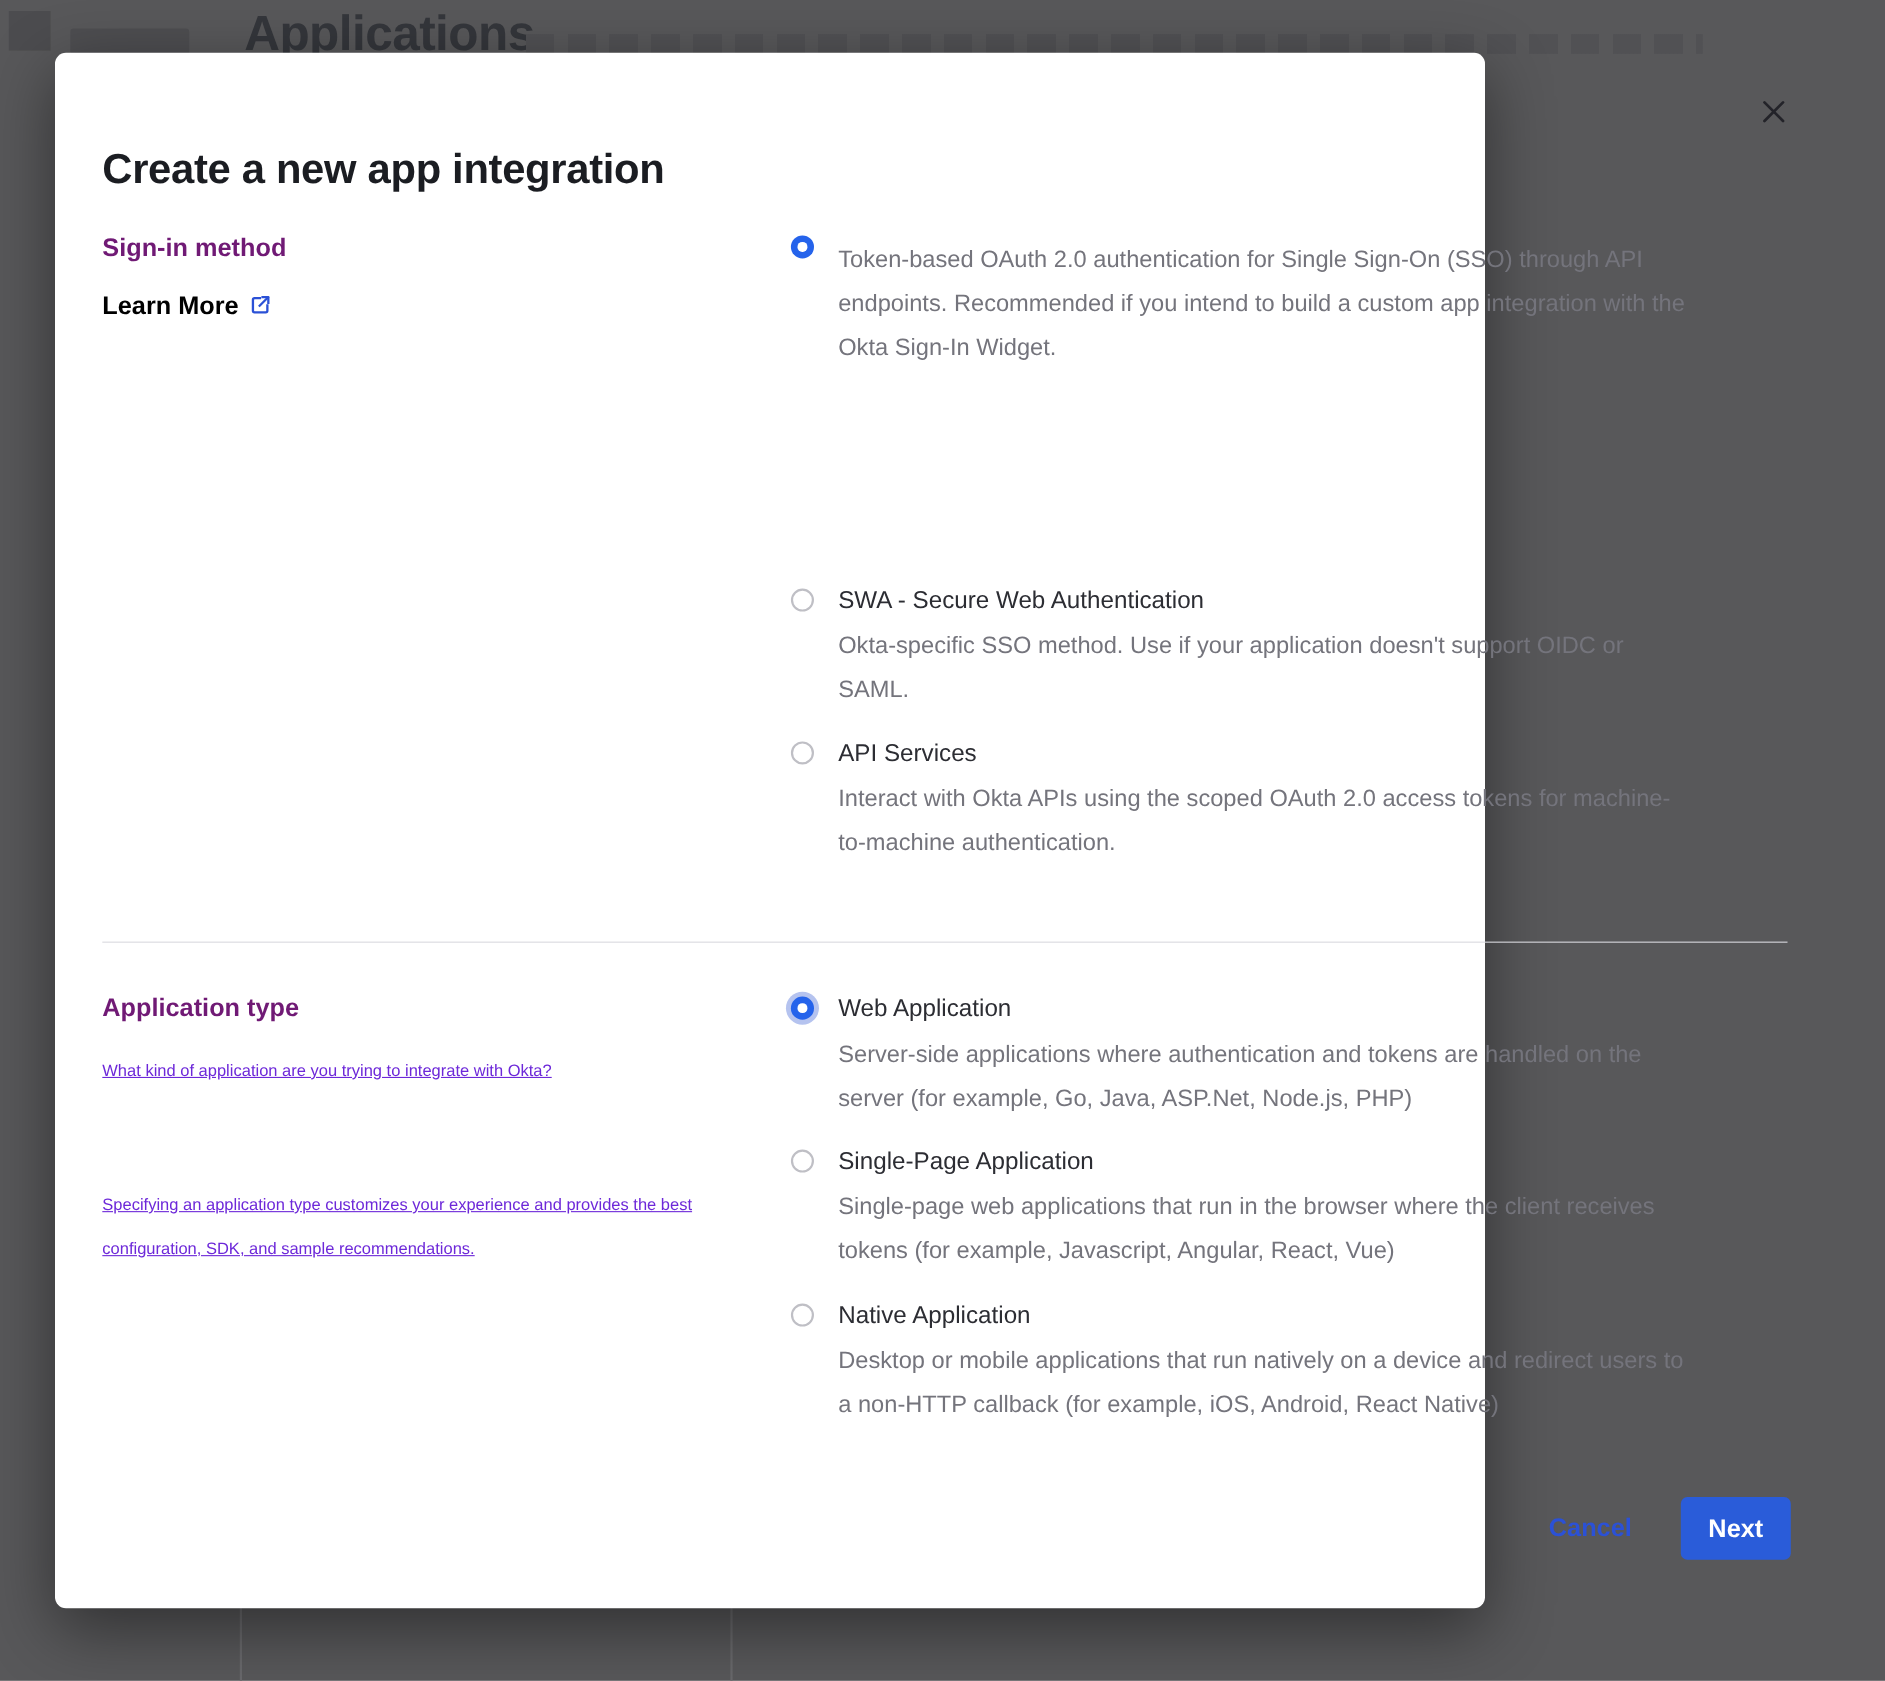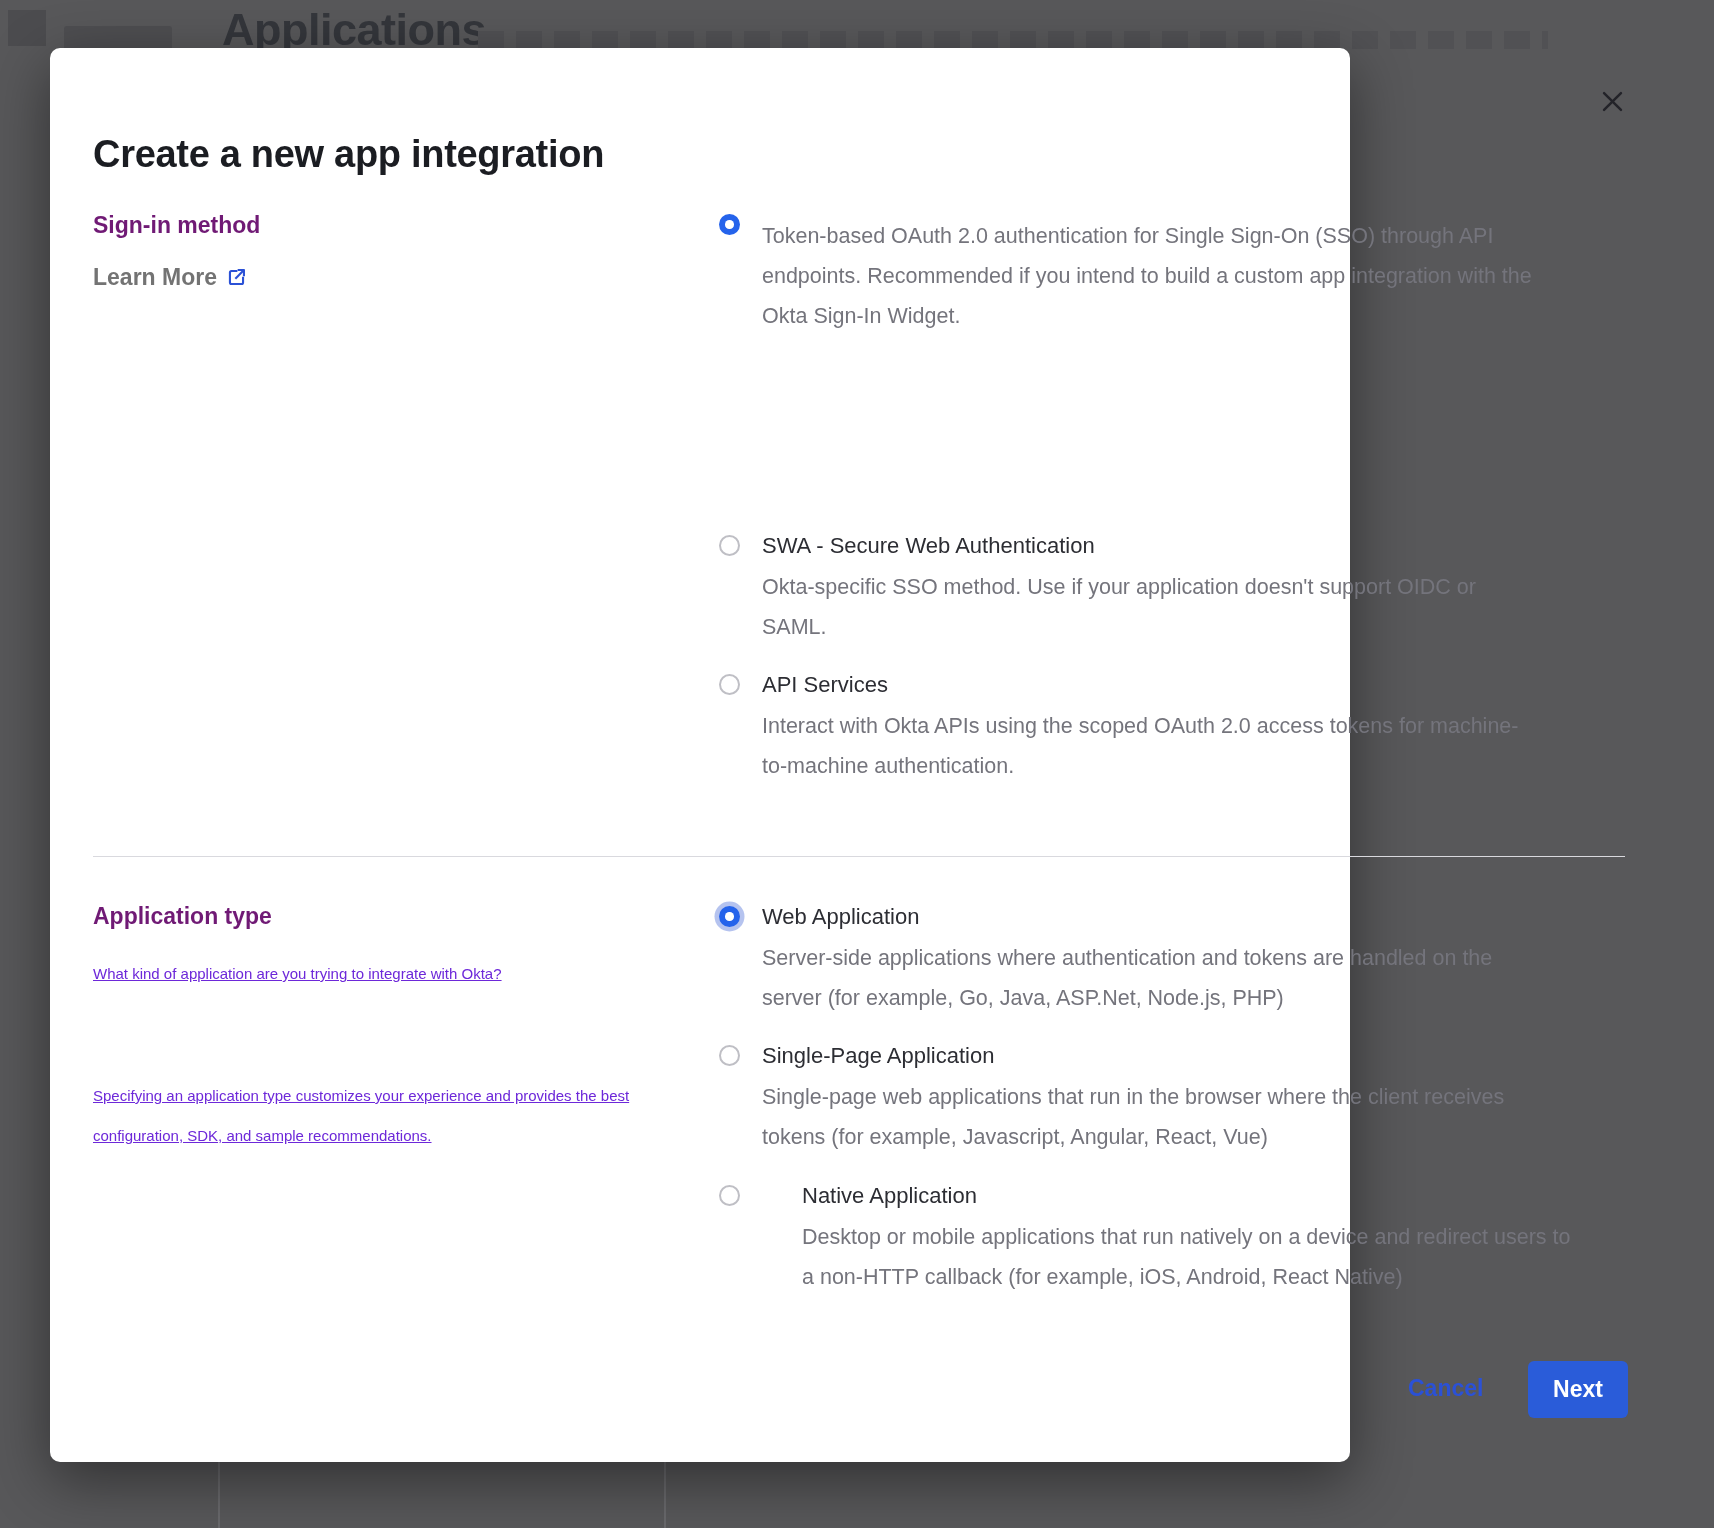--- a/index.html
+++ b/index.html
@@ -39,21 +39,21 @@
     background:none;border:none;padding:0;cursor:pointer;
     display:flex;align-items:center;justify-content:center;
   }
   .section-heading{
     position:absolute;left:43px;
     font-size:23px;font-weight:700;color:#701a75;
   }
   .learn-more{
     position:absolute;left:43px;top:216px;
     display:inline-flex;align-items:center;gap:9px;
-    font-size:23px;font-weight:700;color:#737373;text-decoration:none;cursor:pointer;
+    font-size:23px;font-weight:700;color:#000000;text-decoration:none;cursor:pointer;
   }
   .divider{
     position:absolute;left:43px;top:808px;width:1532px;height:1px;background:#d9d9de;
   }
   .left-para{
     position:absolute;left:43px;width:575px;
     font-size:15px;color:#6d28d9;line-height:40px;text-decoration:underline;
   }
 
   
@@ -169,21 +169,21 @@
   </div>
 
   <div class="opt" style="top:993px;">
     <span class="radio"></span>
     <span class="opt-text">
       <span class="opt-label" style="display:block;">Single-Page Application</span>
       <span class="opt-desc" style="display:block;">Single-page web applications that run in the browser where the client receives tokens (for example, Javascript, Angular, React, Vue)</span>
     </span>
   </div>
 
-  <div class="opt" style="top:1133px;gap:40px;">
+  <div class="opt" style="top:1133px;">
     <span class="radio"></span>
     <span class="opt-text">
       <span class="opt-label" style="display:block;">Native Application</span>
       <span class="opt-desc" style="display:block;">Desktop or mobile applications that run natively on a device and redirect users to a non-HTTP callback (for example, iOS, Android, React Native)</span>
     </span>
   </div>
 
   <button class="cancel-link">Cancel</button>
   <button class="next-btn">Next</button>
 

